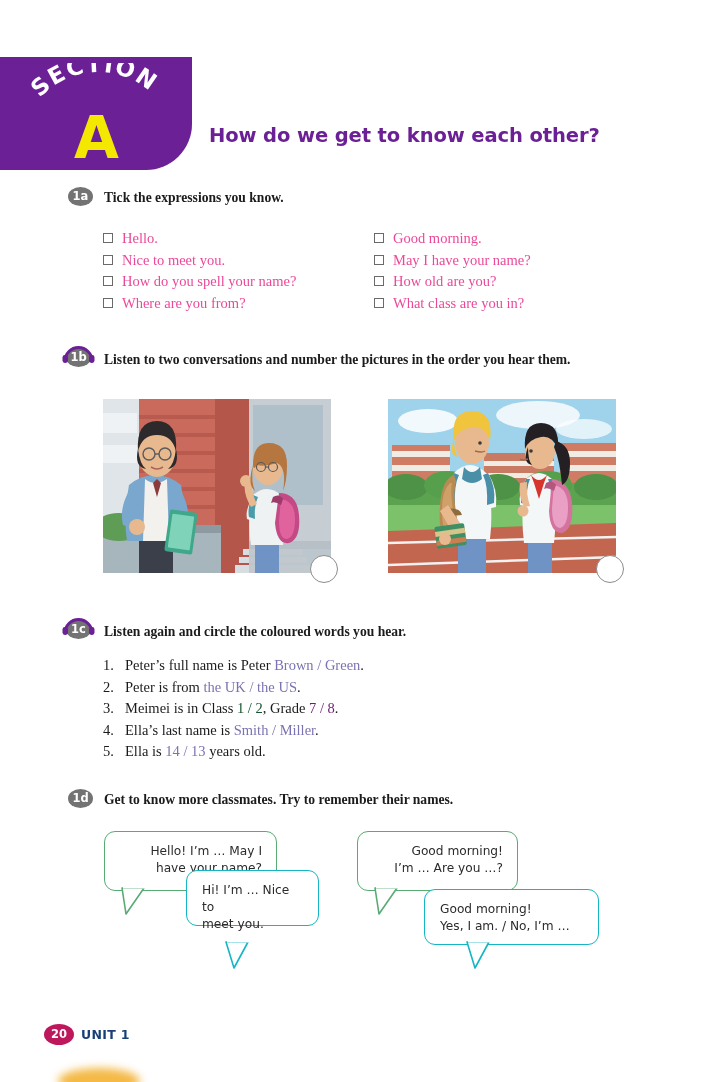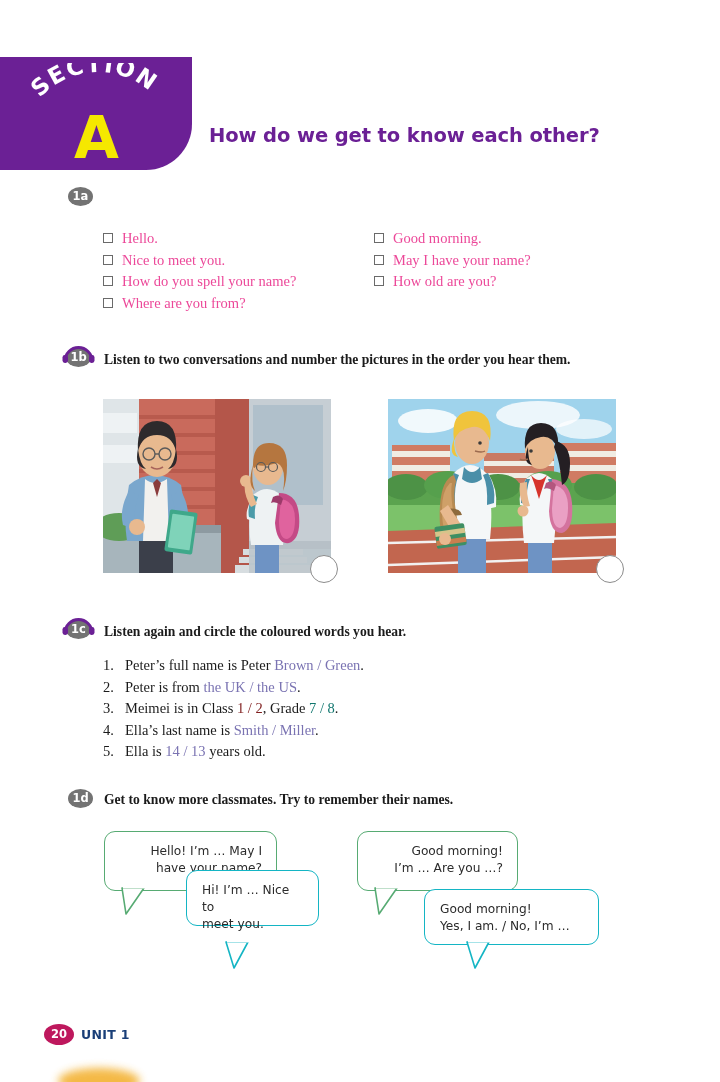--- a/index.html
+++ b/index.html
@@ -155,20 +155,21 @@
       <text font-family="DejaVu Sans, sans-serif" font-size="23" font-weight="bold" fill="#ffffff" letter-spacing="1.5">
         <textPath href="#arcpath" startOffset="50%" text-anchor="middle" id="section-word-text">SECTION</textPath>
       </text>
     </svg>
     <div class="section-letter">A</div>
   </div>
 
   <div class="section-title">How do we get to know each other?</div>
 
   <div class="badge" style="left:68px; top:187px;">1a</div>
+  <div class="task-text" style="left:104px; top:188px; width:460px;">Tick the expressions you know.</div>
 
   <div class="check-grid">
     <div class="check-col left">
       <div class="check-row">
         <span class="cbox"></span>
         <span class="check-label">Hello.</span>
       </div>
       <div class="check-row">
         <span class="cbox"></span>
         <span class="check-label">Nice to meet you.</span>
@@ -187,20 +188,24 @@
         <span class="cbox"></span>
         <span class="check-label">Good morning.</span>
       </div>
       <div class="check-row">
         <span class="cbox"></span>
         <span class="check-label">May I have your name?</span>
       </div>
       <div class="check-row">
         <span class="cbox"></span>
         <span class="check-label">How old are you?</span>
+      </div>
+      <div class="check-row">
+        <span class="cbox"></span>
+        <span class="check-label">What class are you in?</span>
       </div>
     </div>
   </div>
 
   <div class="badge" style="left:66px; top:348px;">
     <svg class="headset" viewBox="0 0 35 22">
       <path d="M4 20 A 13.5 13.5 0 0 1 31 20" fill="none" stroke="#6b2095" stroke-width="3"></path>
       <rect x="1.5" y="14" width="5.5" height="8" rx="2.4" fill="#6b2095"></rect>
       <rect x="28" y="14" width="5.5" height="8" rx="2.4" fill="#6b2095"></rect>
     </svg>
@@ -370,21 +375,21 @@
     <div class="c-item">
       <span class="c-num">1.</span>
       <span><span>Peter’s full name is Peter </span><span class="hl" style="color: rgb(122, 115, 178);">Brown / Green</span><span>.</span></span>
     </div>
     <div class="c-item">
       <span class="c-num">2.</span>
       <span><span>Peter is from </span><span class="hl" style="color: rgb(122, 115, 178);">the UK / the US</span><span>.</span></span>
     </div>
     <div class="c-item">
       <span class="c-num">3.</span>
-      <span><span>Meimei is in Class </span><span class="hl" style="color: #7f1d1d;">1 / 2</span><span>, Grade </span><span class="hl" style="color: #0f766e;">7 / 8</span><span>.</span></span>
+      <span><span>Meimei is in Class </span><span class="hl" style="color: #14532d;">1 / 2</span><span>, Grade </span><span class="hl" style="color: #701a75;">7 / 8</span><span>.</span></span>
     </div>
     <div class="c-item">
       <span class="c-num">4.</span>
       <span><span>Ella’s last name is </span><span class="hl" style="color: rgb(122, 115, 178);">Smith / Miller</span><span>.</span></span>
     </div>
     <div class="c-item">
       <span class="c-num">5.</span>
       <span><span>Ella is </span><span class="hl" style="color: rgb(122, 115, 178);">14 / 13</span><span> years old.</span></span>
     </div>
   </div>

